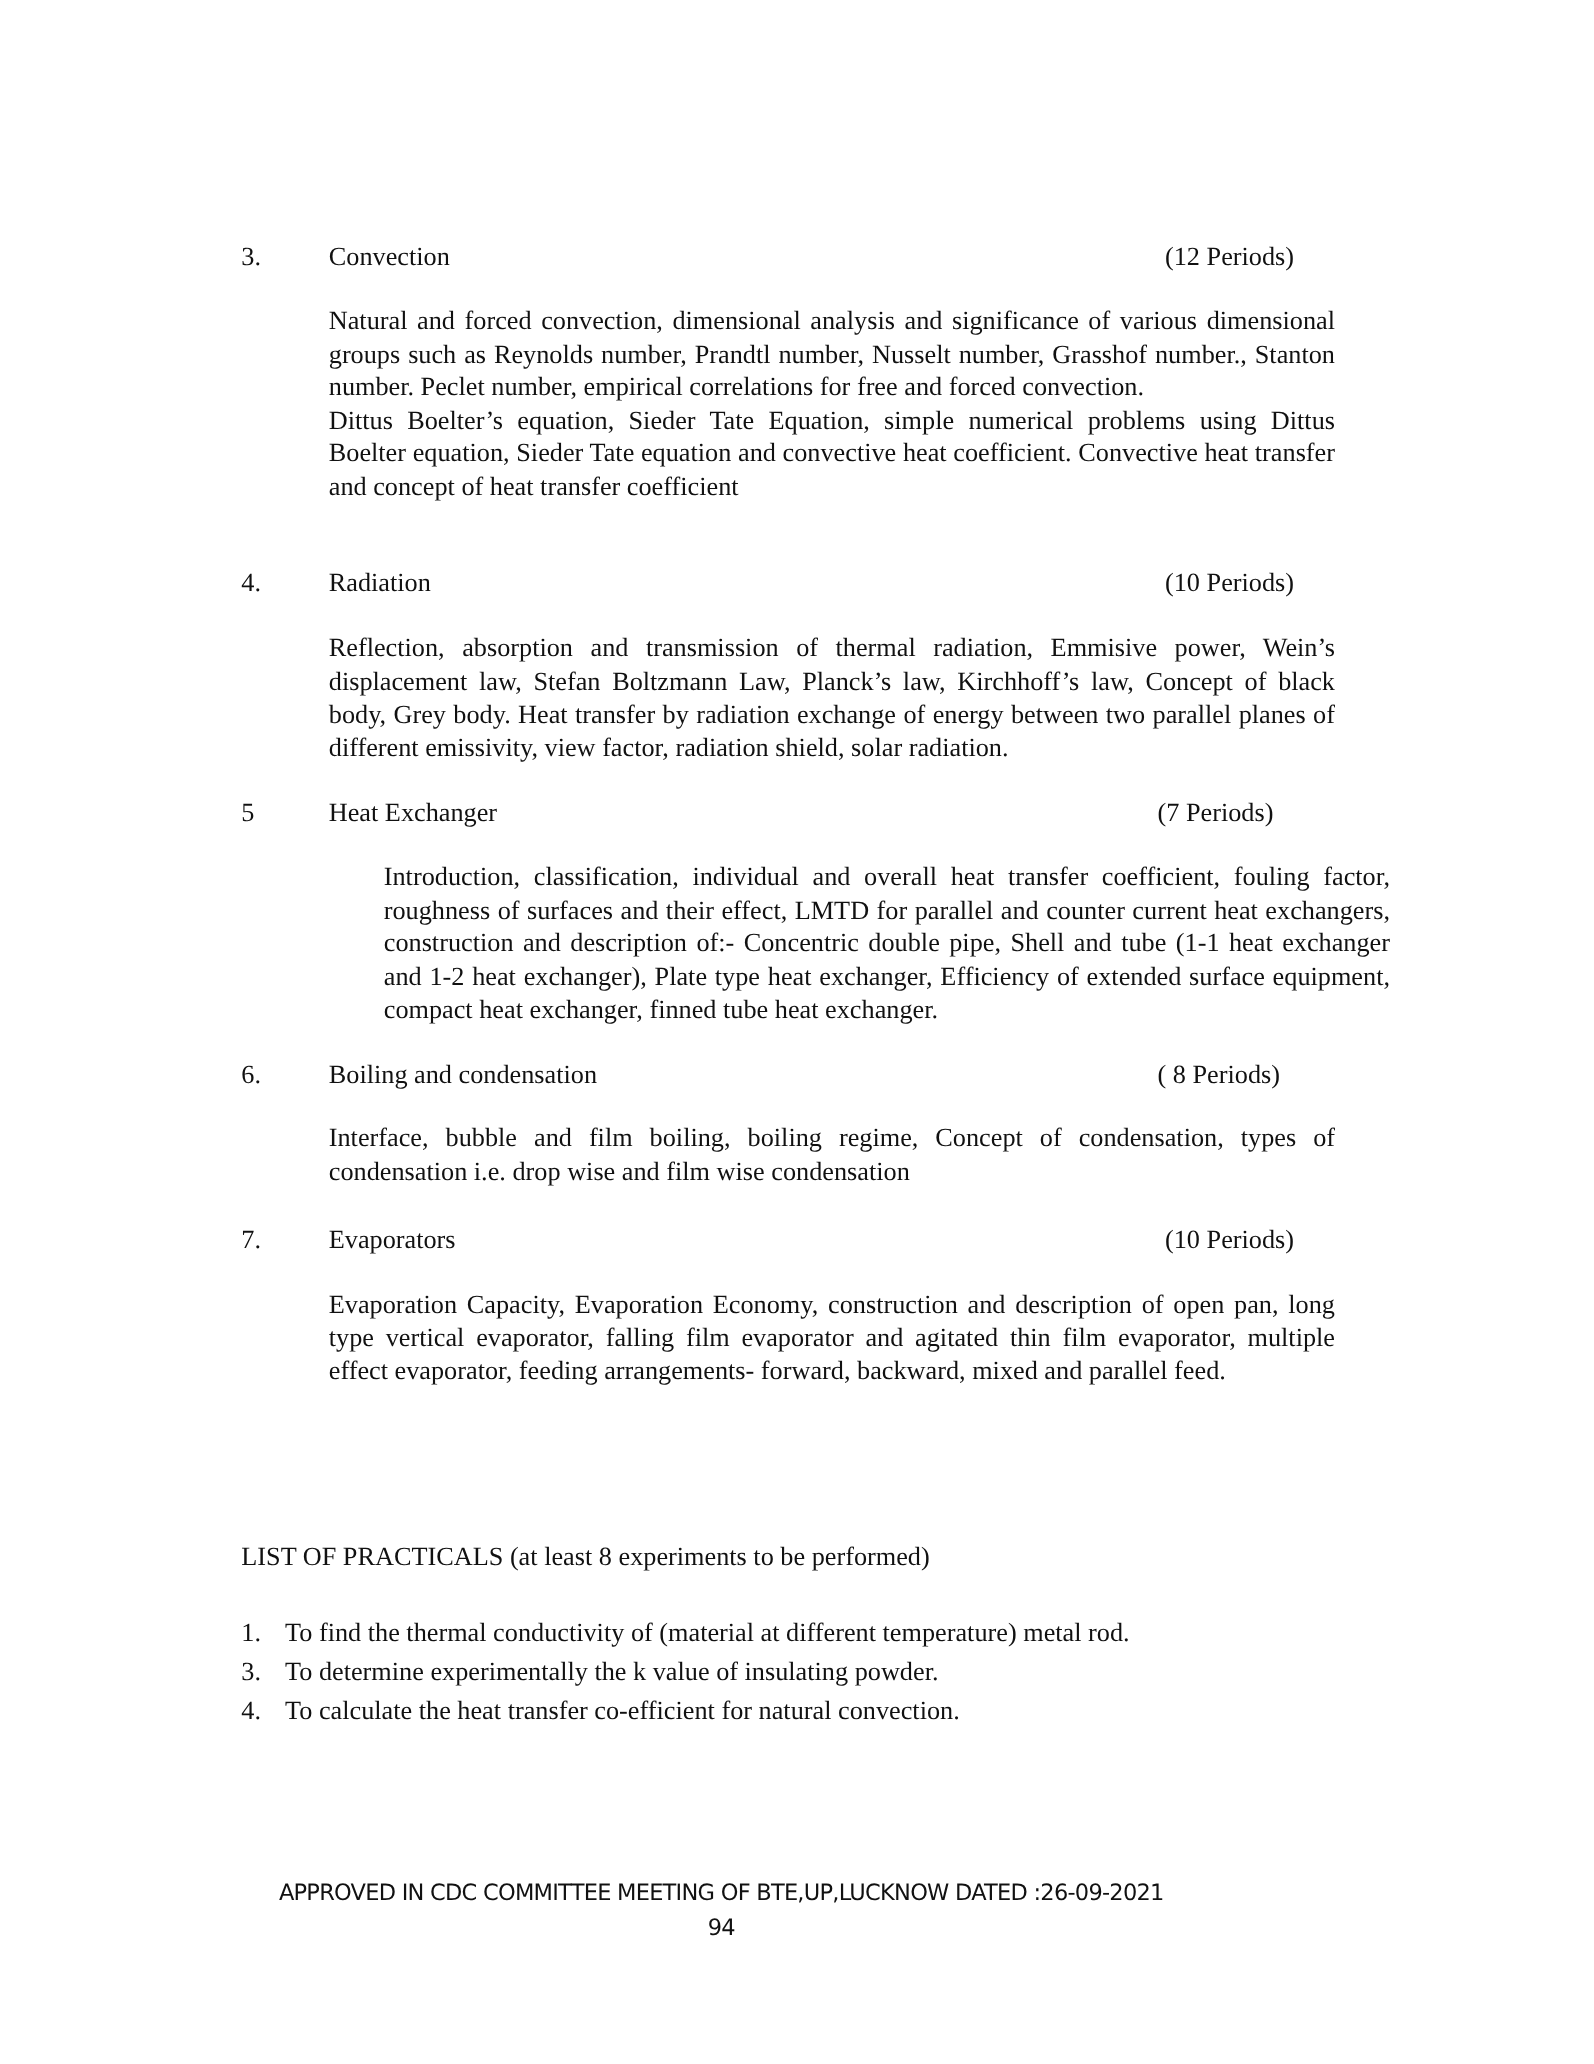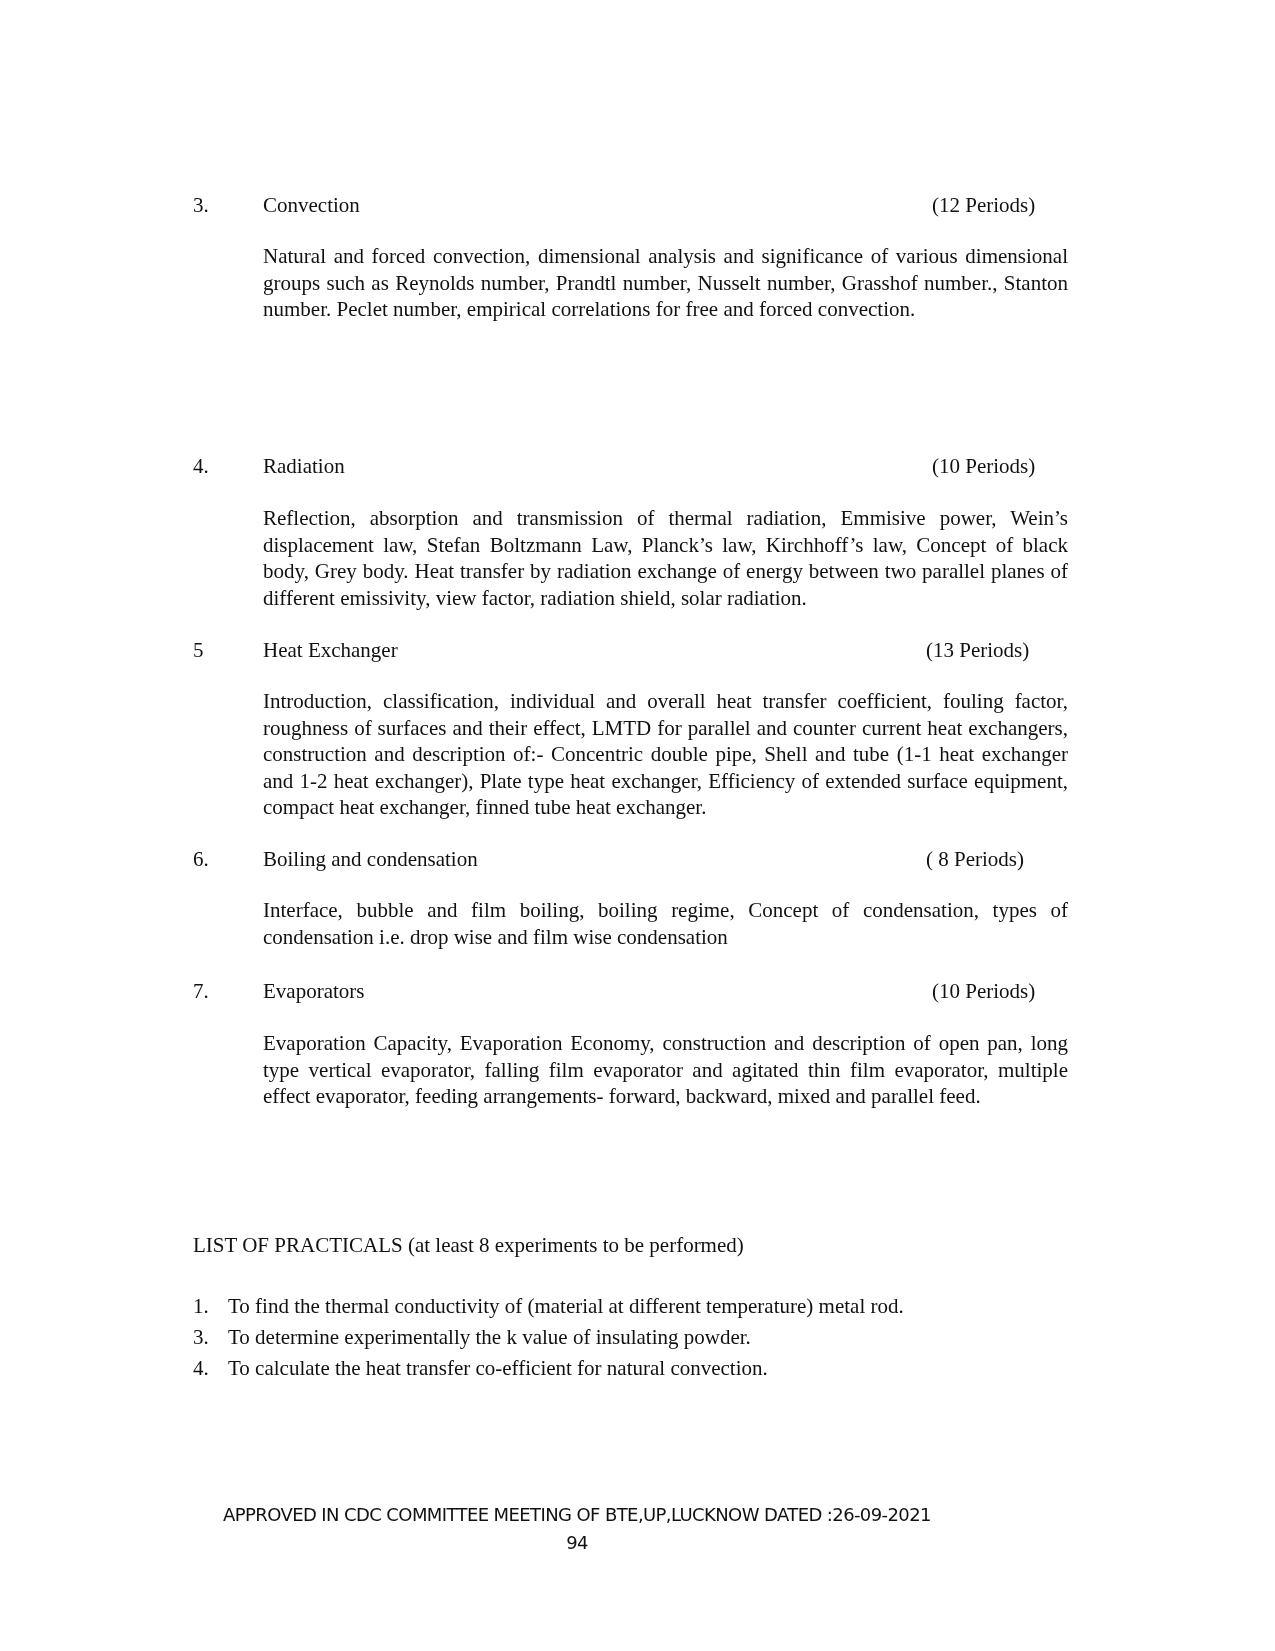--- a/index.html
+++ b/index.html
@@ -31,37 +31,38 @@
 </head>
 <body>
 
 <div class="unit-head" style="top:193px;">
   <span class="unit-num">3.</span>
   <span class="unit-title">Convection</span>
   <span class="unit-periods" style="left:932px;">(12 Periods)</span>
 </div>
 <div class="para" style="top:243px;">
   <p>Natural and forced convection, dimensional analysis and significance of various dimensional groups such as Reynolds number, Prandtl number, Nusselt number, Grasshof number., Stanton number.  Peclet number, empirical correlations for free and forced convection.</p>
+  <p>Dittus Boelter’s equation, Sieder Tate Equation, simple numerical problems using Dittus Boelter equation, Sieder Tate equation and convective heat coefficient. Convective heat transfer and concept of heat transfer coefficient</p>
 </div>
 
 <div class="unit-head" style="top:454px;">
   <span class="unit-num">4.</span>
   <span class="unit-title">Radiation</span>
   <span class="unit-periods" style="left:932px;">(10 Periods)</span>
 </div>
 <div class="para" style="top:505px;">
   <p>Reflection, absorption and transmission of thermal radiation, Emmisive power, Wein’s displacement law, Stefan Boltzmann Law, Planck’s law, Kirchhoff’s law,  Concept of black body, Grey body. Heat transfer by radiation exchange of energy between two parallel planes of different emissivity, view factor, radiation shield, solar radiation.</p>
 </div>
 
 <div class="unit-head" style="top:638px;">
   <span class="unit-num">5</span>
   <span class="unit-title">Heat Exchanger</span>
-  <span class="unit-periods" style="left:926px;">(13 Periods)</span>
+  <span class="unit-periods" style="left:926px;">(7 Periods)</span>
 </div>
-<div class="para" style="top:688px;">
+<div class="para" style="top:688px;margin-left:44px;">
   <p>Introduction, classification, individual and overall heat transfer coefficient, fouling factor, roughness of surfaces and their effect, LMTD for parallel and counter  current heat exchangers, construction and description of:- Concentric double pipe, Shell and tube (1-1 heat exchanger and 1-2 heat exchanger), Plate type heat exchanger, Efficiency of extended surface equipment, compact heat exchanger, finned tube heat exchanger.</p>
 </div>
 
 <div class="unit-head" style="top:847px;">
   <span class="unit-num">6.</span>
   <span class="unit-title">Boiling and condensation</span>
   <span class="unit-periods" style="left:926px;">( 8 Periods)</span>
 </div>
 <div class="para" style="top:897px;">
   <p>Interface, bubble and film boiling, boiling regime, Concept of condensation, types of condensation i.e. drop wise and film wise condensation</p>

